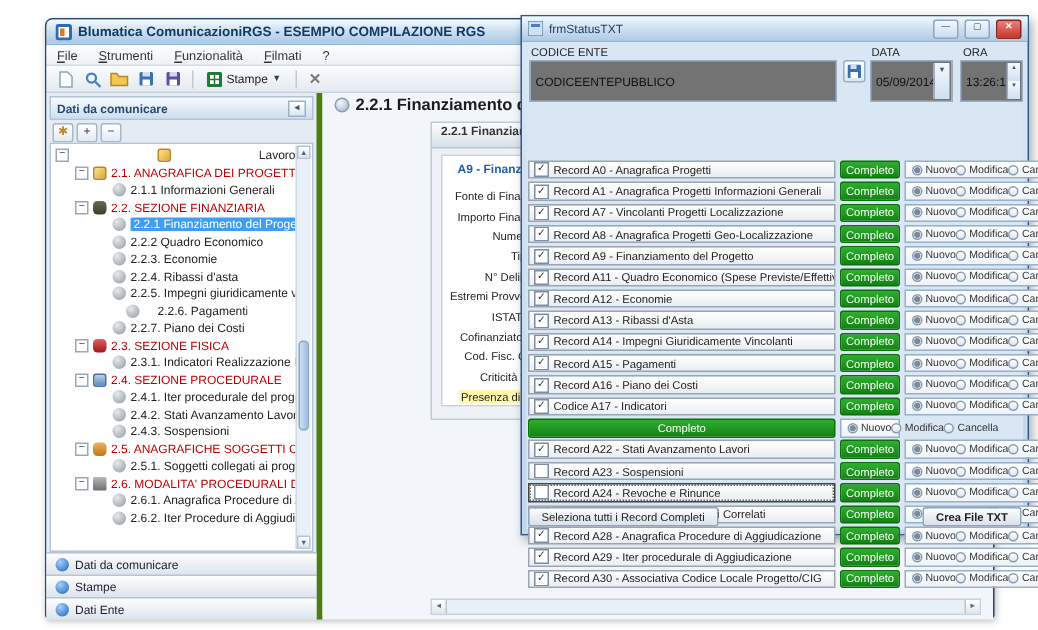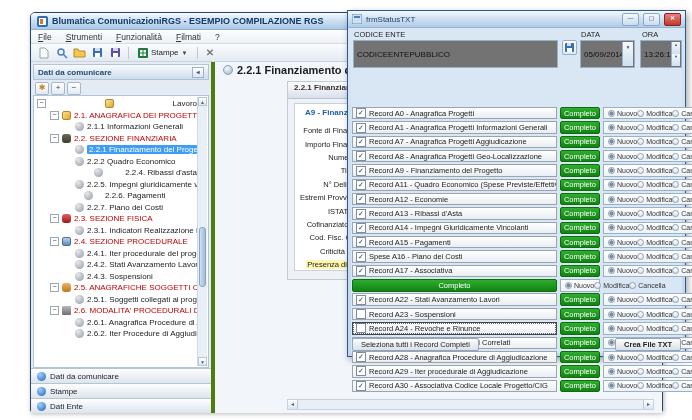--- a/index.html
+++ b/index.html
@@ -240,21 +240,26 @@
               <div class="tnode" style="padding-left: 26px;">
                 <span class="tsp"></span>
                 <span class="ticon sphere"></span>
                 <span class="tlabel selt">2.2.1 Finanziamento del Progetto</span>
               </div>
               <div class="tnode" style="padding-left: 26px;">
                 <span class="tsp"></span>
                 <span class="ticon sphere"></span>
                 <span class="tlabel">2.2.2 Quadro Economico</span>
               </div>
-              <div class="tnode" style="padding-left: 26px; justify-content: space-between;">
+              <div class="tnode" style="padding-left: 26px;">
+                <span class="tsp"></span>
+                <span class="ticon sphere"></span>
+                <span class="tlabel">2.2.3. Economie</span>
+              </div>
+              <div class="tnode" style="padding-left: 26px;">
                 <span class="tsp"></span>
                 <span class="ticon sphere"></span>
                 <span class="tlabel">2.2.4. Ribassi d'asta</span>
               </div>
               <div class="tnode" style="padding-left: 26px;">
                 <span class="tsp"></span>
                 <span class="ticon sphere"></span>
                 <span class="tlabel">2.2.5. Impegni giuridicamente vincolanti</span>
               </div>
               <div class="tnode" style="padding-left: 26px; gap: 12px;">
@@ -474,21 +479,21 @@
               </span>
               <span class="rd-item">
                 <span class="rdo"></span>
                 <span>Cancella</span>
               </span>
             </span>
           </div>
           <div class="rrow">
             <span class="rlabelbox">
               <span class="cb">✓</span>
-              <span class="rtext">Record A7 - Anagrafica Progetti Aggiudicazione</span>
+              <span class="rtext">Record A7 - Vincolanti Progetti Localizzazione</span>
             </span>
             <span class="rbtn">Completo</span>
             <span class="rradios">
               <span class="rd-item">
                 <span class="rdo on"></span>
                 <span>Nuovo</span>
               </span>
               <span class="rd-item">
                 <span class="rdo"></span>
                 <span>Modifica</span>
@@ -642,42 +647,42 @@
               </span>
               <span class="rd-item">
                 <span class="rdo"></span>
                 <span>Cancella</span>
               </span>
             </span>
           </div>
           <div class="rrow">
             <span class="rlabelbox">
               <span class="cb">✓</span>
-              <span class="rtext">Spese A16 - Piano dei Costi</span>
-            </span>
-            <span class="rbtn">Completo</span>
-            <span class="rradios">
-              <span class="rd-item">
-                <span class="rdo on"></span>
-                <span>Nuovo</span>
-              </span>
-              <span class="rd-item">
-                <span class="rdo"></span>
-                <span>Modifica</span>
-              </span>
-              <span class="rd-item">
-                <span class="rdo"></span>
-                <span>Cancella</span>
-              </span>
-            </span>
-          </div>
-          <div class="rrow">
-            <span class="rlabelbox">
-              <span class="cb">✓</span>
-              <span class="rtext">Record A17 - Associativa</span>
+              <span class="rtext">Record A16 - Piano dei Costi</span>
+            </span>
+            <span class="rbtn">Completo</span>
+            <span class="rradios">
+              <span class="rd-item">
+                <span class="rdo on"></span>
+                <span>Nuovo</span>
+              </span>
+              <span class="rd-item">
+                <span class="rdo"></span>
+                <span>Modifica</span>
+              </span>
+              <span class="rd-item">
+                <span class="rdo"></span>
+                <span>Cancella</span>
+              </span>
+            </span>
+          </div>
+          <div class="rrow">
+            <span class="rlabelbox">
+              <span class="cb">✓</span>
+              <span class="rtext">Codice A17 - Indicatori</span>
             </span>
             <span class="rbtn">Completo</span>
             <span class="rradios">
               <span class="rd-item">
                 <span class="rdo on"></span>
                 <span>Nuovo</span>
               </span>
               <span class="rd-item">
                 <span class="rdo"></span>
                 <span>Modifica</span>

